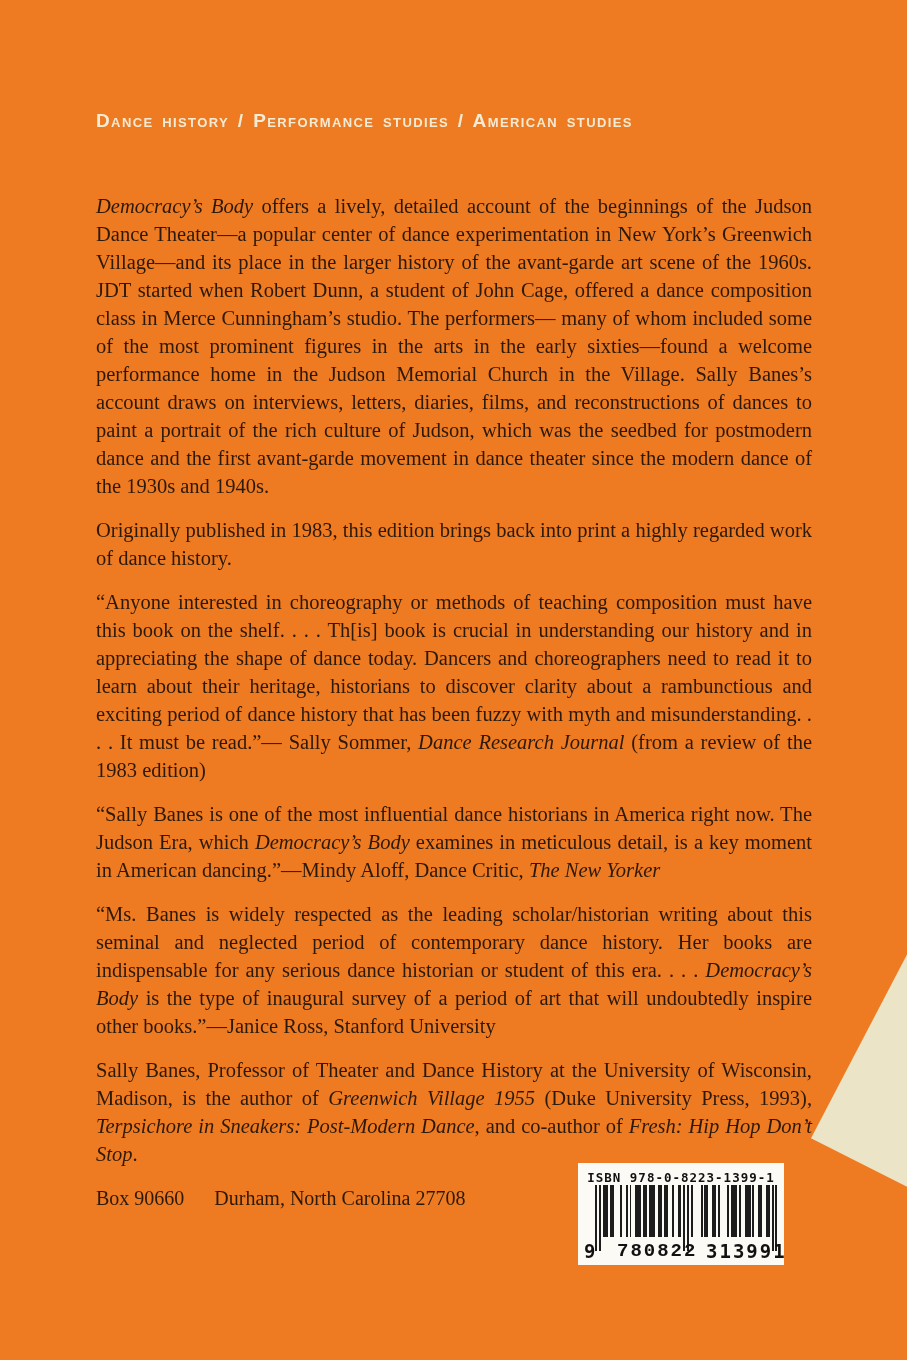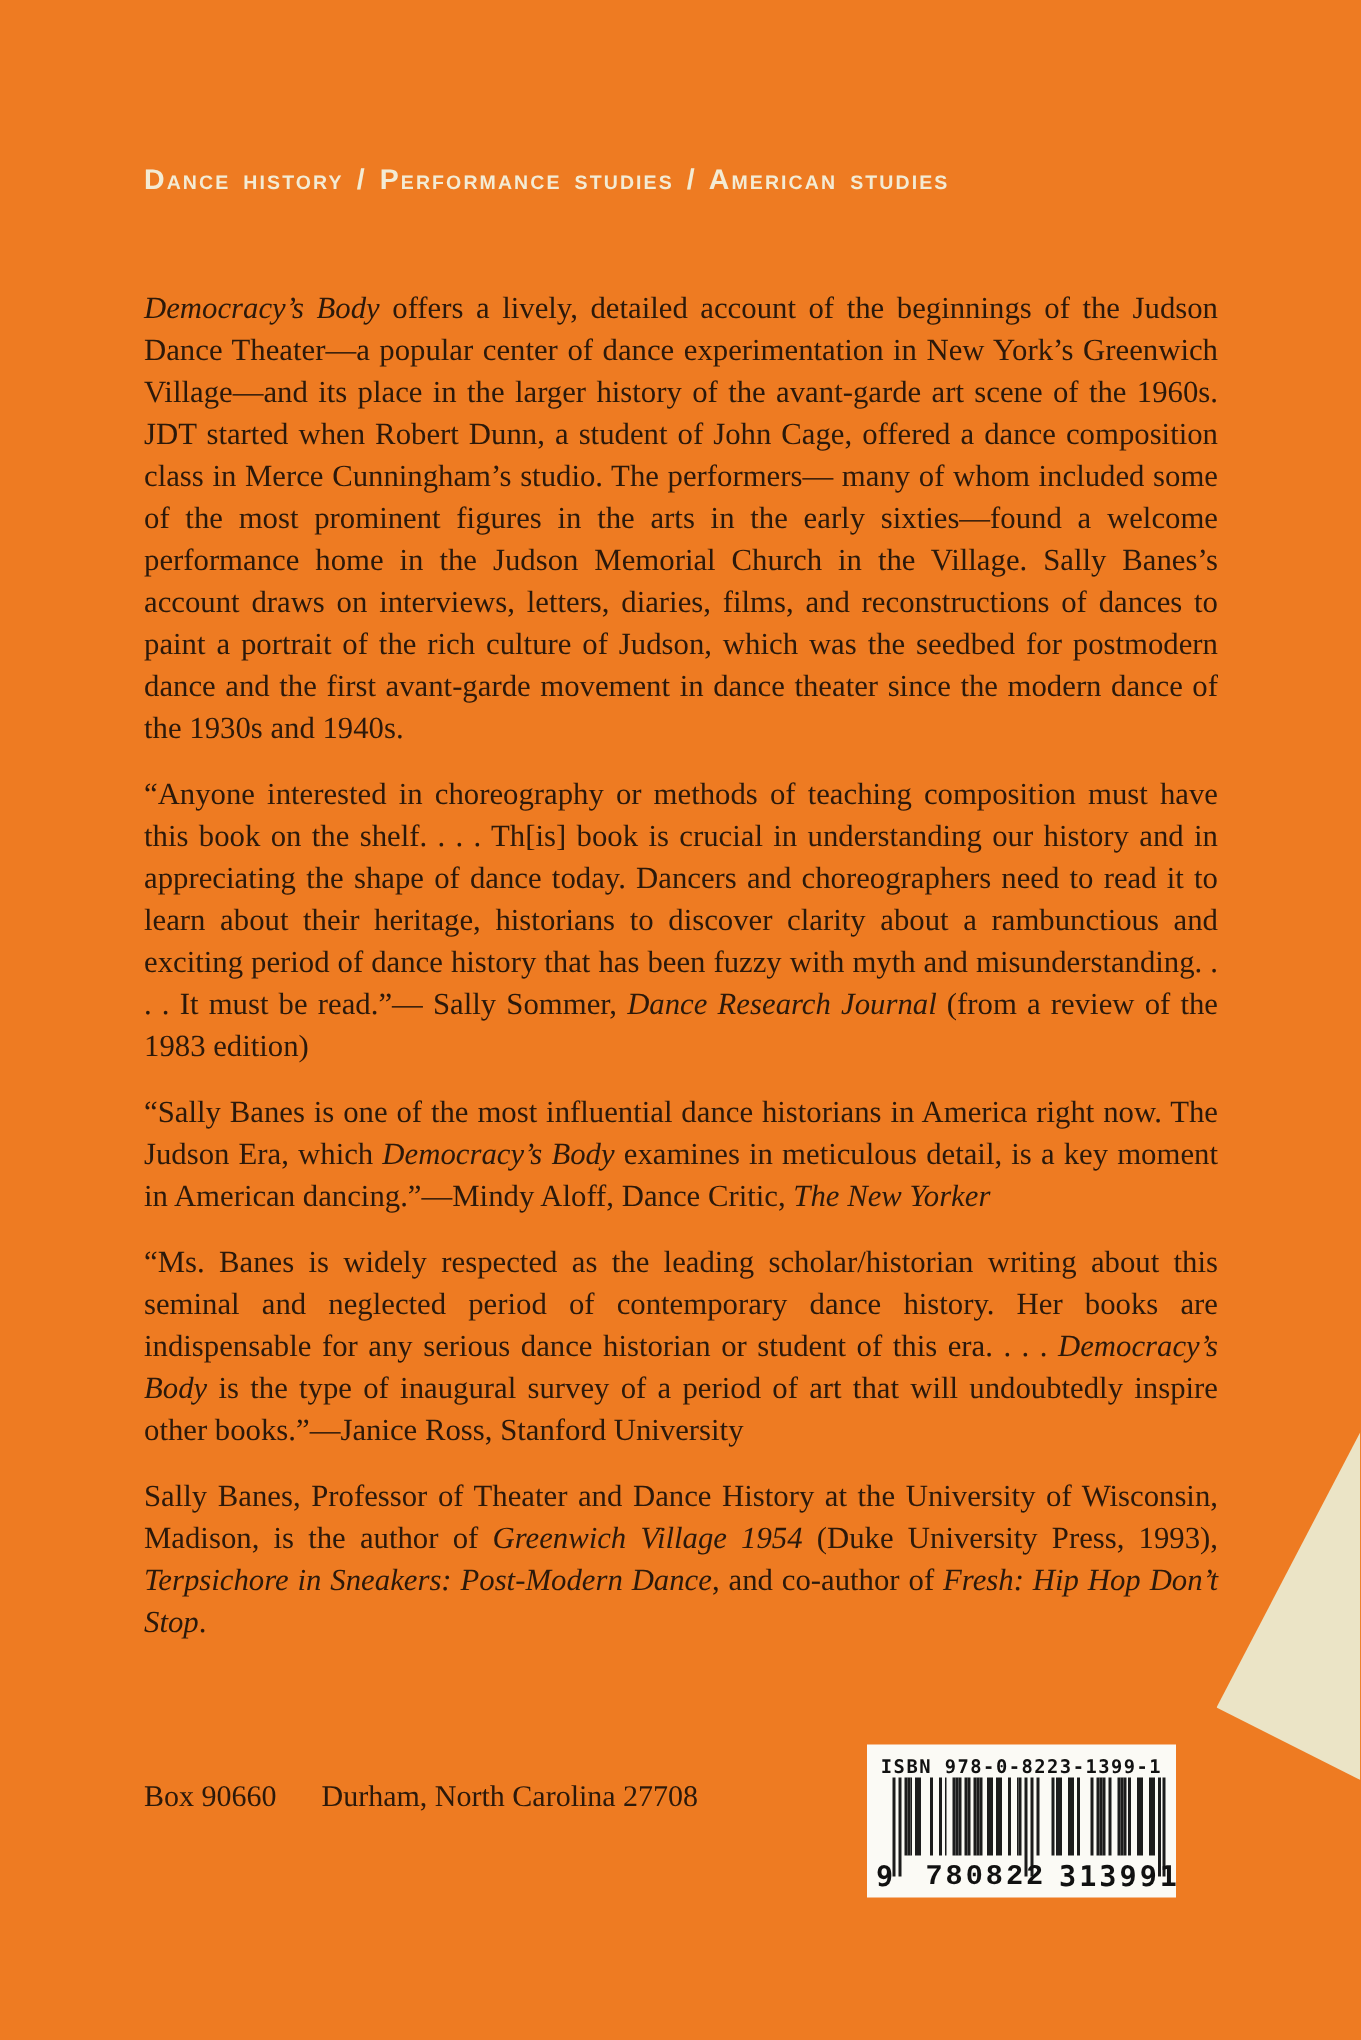--- a/index.html
+++ b/index.html
@@ -85,24 +85,25 @@
 
 <div class="cover">
 
   <div class="page-corner"></div>
 
   <div class="content">
     <div class="category-header">Dance history / Performance studies / American studies</div>
 
     <div class="blurb">
       <p><i>Democracy’s Body</i><span> offers a lively, detailed account of the beginnings of the Judson Dance Theater—a popular center of dance experimentation in New York’s Greenwich Village—and its place in the larger history of the avant-garde art scene of the 1960s. JDT started when Robert Dunn, a student of John Cage, offered a dance composition class in Merce Cunningham’s studio. The performers— many of whom included some of the most prominent figures in the arts in the early sixties—found a welcome performance home in the Judson Memorial Church in the Village. Sally Banes’s account draws on interviews, letters, diaries, films, and reconstructions of dances to paint a portrait of the rich culture of Judson, which was the seedbed for postmodern dance and the first avant-garde movement in dance theater since the modern dance of the 1930s and 1940s.</span></p>
+      <p><span>Originally published in 1983, this edition brings back into print a highly regarded work of dance history.</span></p>
       <p><span>“Anyone interested in choreography or methods of teaching composition must have this book on the shelf. . . . Th[is] book is crucial in understanding our history and in appreciating the shape of dance today. Dancers and choreographers need to read it to learn about their heritage, historians to discover clarity about a rambunctious and exciting period of dance history that has been fuzzy with myth and misunderstanding. . . . It must be read.”— Sally Sommer, </span><i>Dance Research Journal</i><span> (from a review of the 1983 edition)</span></p>
       <p><span>“Sally Banes is one of the most influential dance historians in America right now. The Judson Era, which </span><i>Democracy’s Body</i><span> examines in meticulous detail, is a key moment in American dancing.”—Mindy Aloff, Dance Critic, </span><i>The New Yorker</i></p>
       <p><span>“Ms. Banes is widely respected as the leading scholar/historian writing about this seminal and neglected period of contemporary dance history. Her books are indispensable for any serious dance historian or student of this era. . . . </span><i>Democracy’s Body</i><span> is the type of inaugural survey of a period of art that will undoubtedly inspire other books.”—Janice Ross, Stanford University</span></p>
-      <p><span>Sally Banes, Professor of Theater and Dance History at the University of Wisconsin, Madison, is the author of </span><i>Greenwich Village 1954</i><span> (Duke University Press, 1993), </span><i>Terpsichore in Sneakers: Post-Modern Dance</i><span>, and co-author of </span><i>Fresh: Hip Hop Don’t Stop</i><span>.</span></p>
+      <p><span>Sally Banes, Professor of Theater and Dance History at the University of Wisconsin, Madison, is the author of </span><i>Greenwich Village 1955</i><span> (Duke University Press, 1993), </span><i>Terpsichore in Sneakers: Post-Modern Dance</i><span>, and co-author of </span><i>Fresh: Hip Hop Don’t Stop</i><span>.</span></p>
     </div>
   </div>
 
   <div class="publisher">
     <div class="pub-address">
       <span>Box 90660</span><span class="gap"></span><span>Durham, North Carolina 27708</span>
     </div>
   </div>
 
   <div class="barcode-box">

